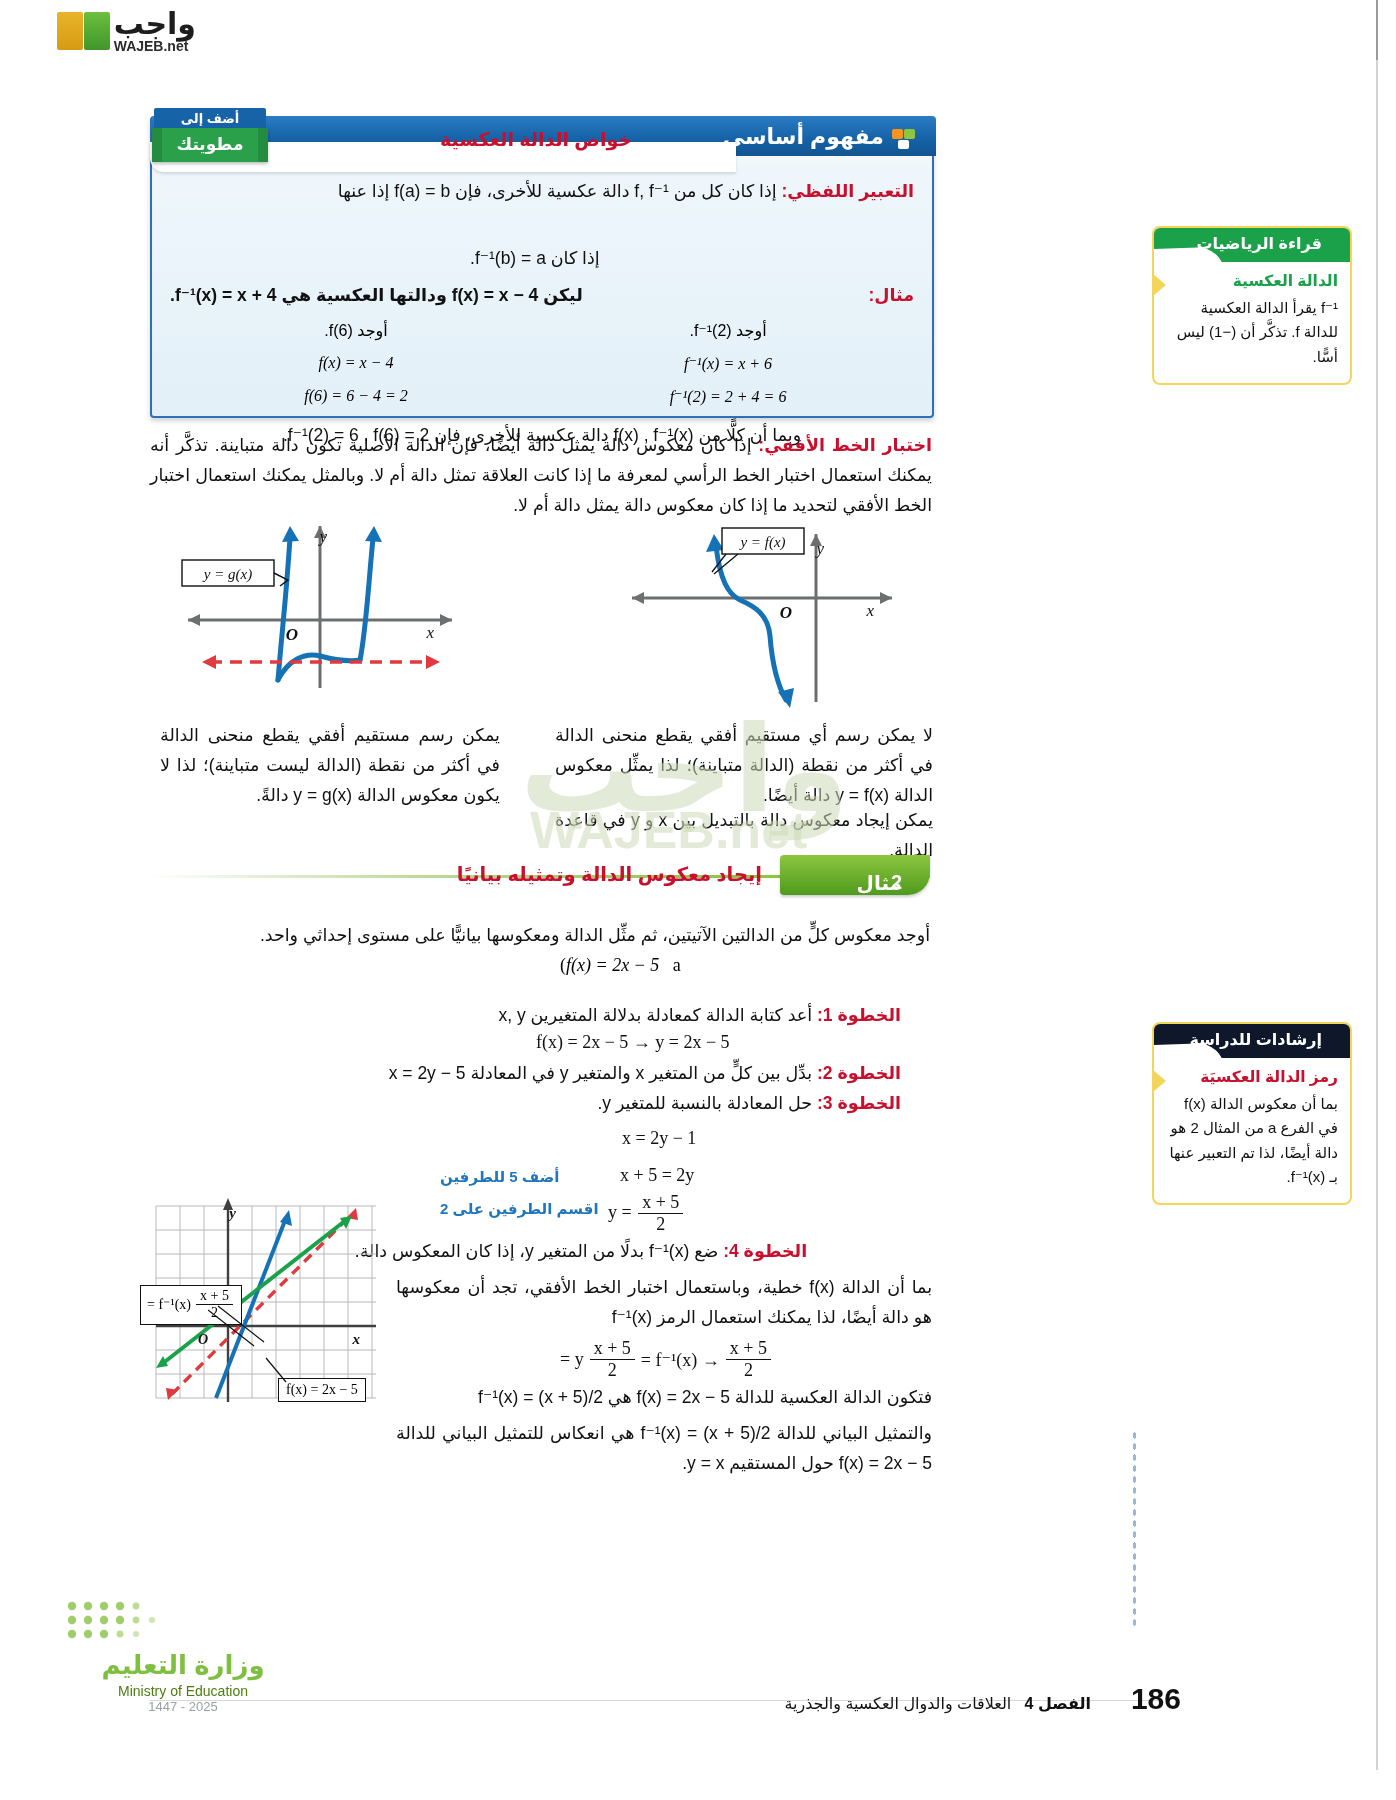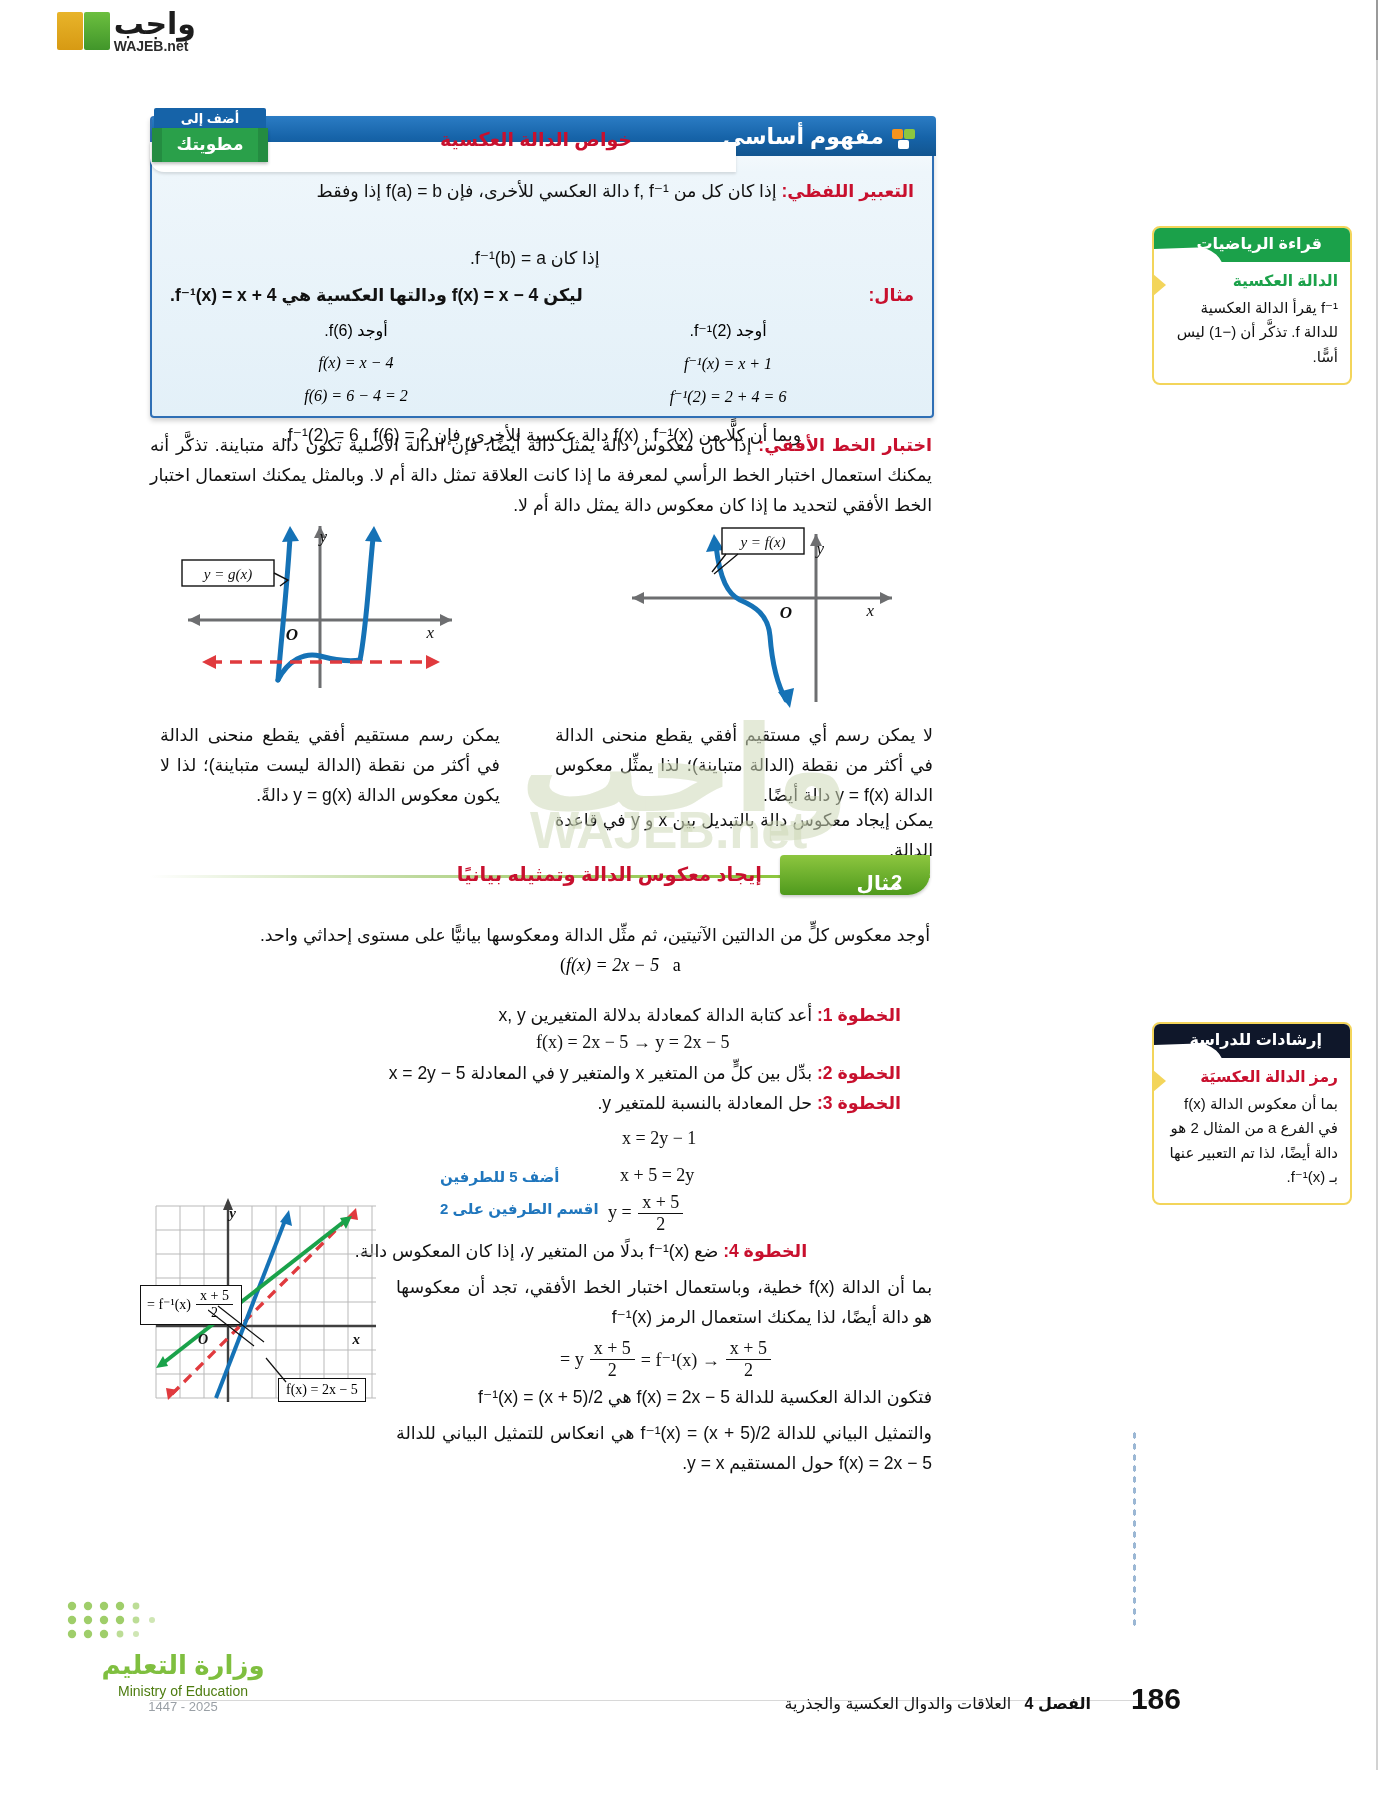--- a/index.html
+++ b/index.html
@@ -158,35 +158,35 @@
   <div class="edge-rule"></div>
   <div class="edge-rule2"></div>
 
   <div class="concept">
     <div class="concept-bar"></div>
     <div class="concept-white"></div>
     <div class="concept-body">
 
       <div class="cl r" style="margin-top:8px;">
         <span class="hdr-red">التعبير اللفظي:</span>
-        <span>إذا كان كل من f‎, f⁻¹ دالة العكسي للأخرى، فإن f(a) = b إذا وفقط</span>
+        <span>إذا كان كل من f‎, f⁻¹ دالة عكسية للأخرى، فإن f(a) = b إذا عنها</span>
       </div>
       <div class="cl l" style="padding-left:300px;">إذا كان f⁻¹(b) = a.</div>
 
       <div class="cl r" style="margin-top:10px;display:flex;justify-content:space-between;align-items:baseline;">
         <span class="hdr-red" style="font-weight:bold;">مثال:</span>
         <span style="flex:1;text-align:left;font-weight:bold;">ليكن f(x) = x − 4 ودالتها العكسية هي f⁻¹(x) = x + 4.</span>
       </div>
 
       <div class="two-col" style="margin-top:12px;">
         <div>أوجد f⁻¹(2).</div>
         <div>أوجد f(6).</div>
       </div>
       <div class="two-col" style="margin-top:14px;">
-        <div class="mth">f⁻¹(x) = x + 1</div>
+        <div class="mth">f⁻¹(x) = x + 6</div>
         <div class="mth">f(x) = x − 4</div>
       </div>
       <div class="two-col" style="margin-top:14px;">
         <div class="mth">f⁻¹(2) = 2 + 4 = 6</div>
         <div class="mth">f(6) = 6 − 4 = 2</div>
       </div>
 
       <div class="cl c" style="margin-top:16px;">وبما أن كلًّا من f(x) , f⁻¹(x) دالة عكسية للأخرى، فإن f⁻¹(2) = 6 , f(6) = 2.</div>
     </div>
 

